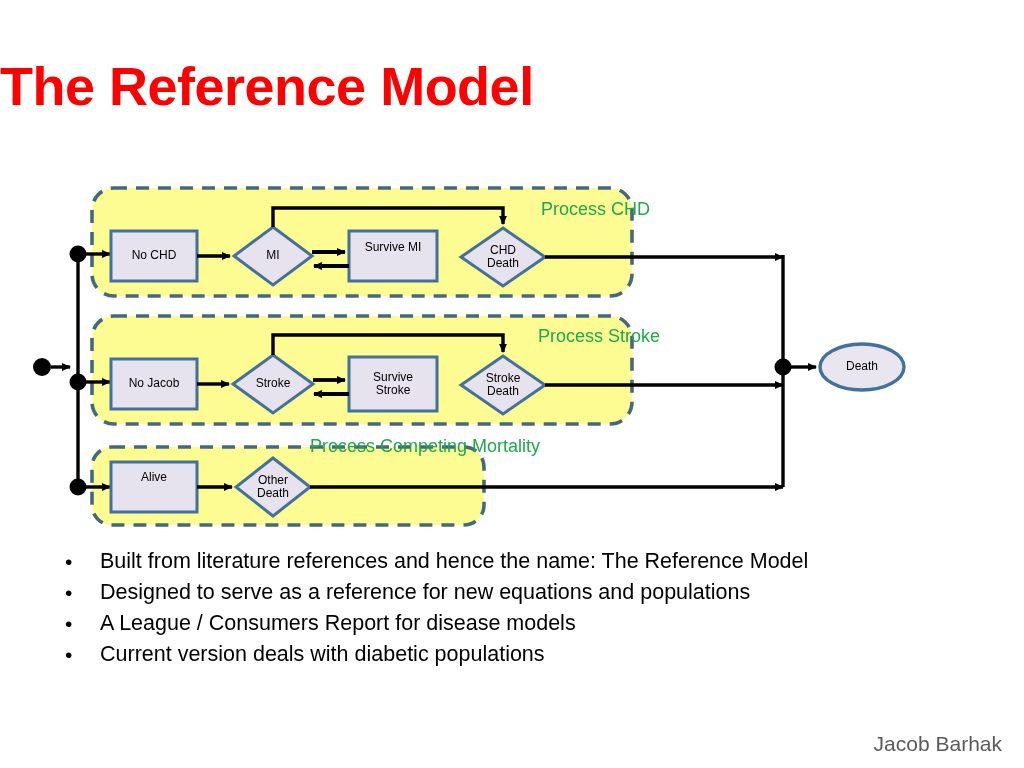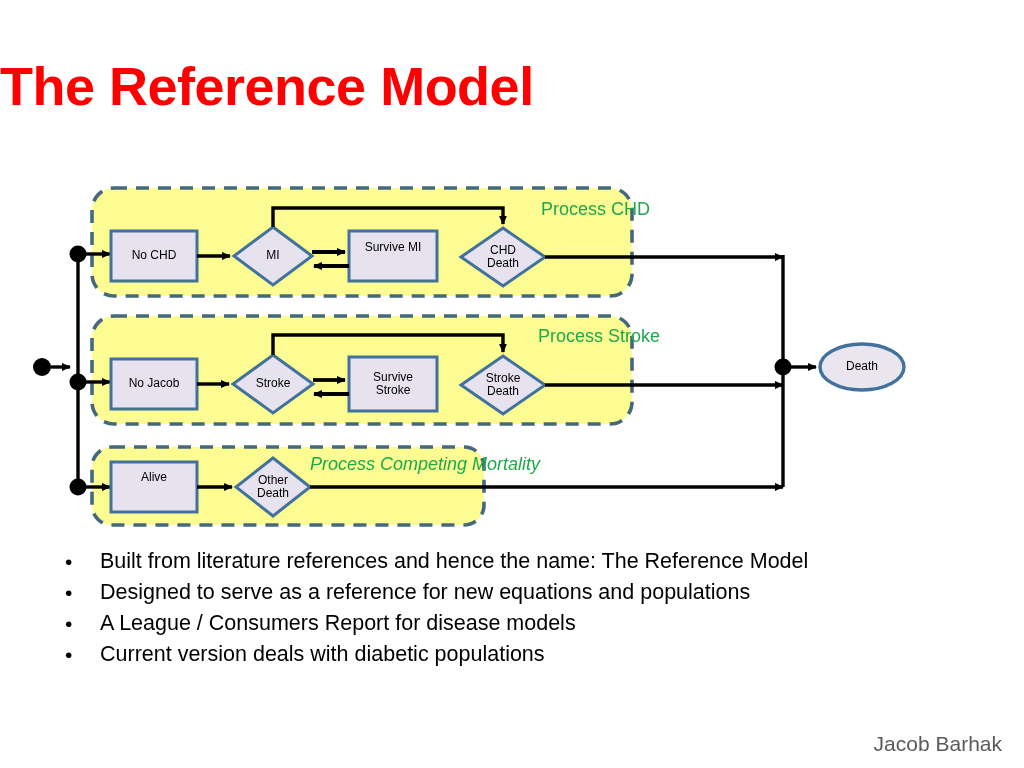--- a/index.html
+++ b/index.html
@@ -206,21 +206,21 @@
 Death</div>
 
   <div class="node-label" style="left:111px;top:462px;width:86px;height:32px;">Alive</div>
   <div class="node-label" style="left:242px;top:466px;width:62px;height:42px;">Other
 Death</div>
 
   <div class="node-label" style="left:820px;top:345px;width:84px;height:44px;">Death</div>
 
   <div class="group-caption" style="left:541px;top:199px;">Process CHD</div>
   <div class="group-caption" style="left:538px;top:326px;">Process Stroke</div>
-  <div class="group-caption" style="left:310px;top:454px;font-style:italic;">Process Competing Mortality</div>
+  <div class="group-caption" style="left:310px;top:436px;">Process Competing Mortality</div>
 </div>
 
 <div id="bullets">
   <ul>
     <li>
       <span class="bullet-dot">•</span>
       <span>Built from literature references and hence the name: The Reference Model</span>
     </li>
     <li>
       <span class="bullet-dot">•</span>

